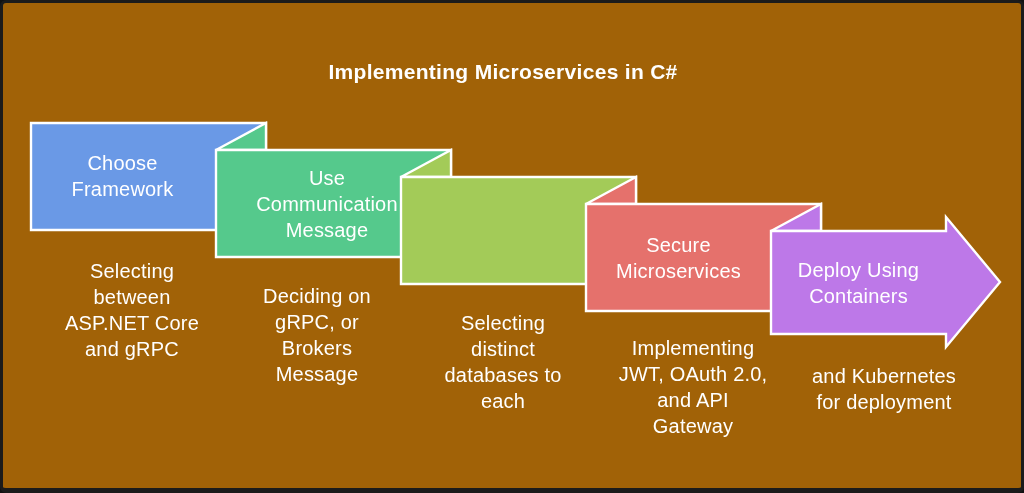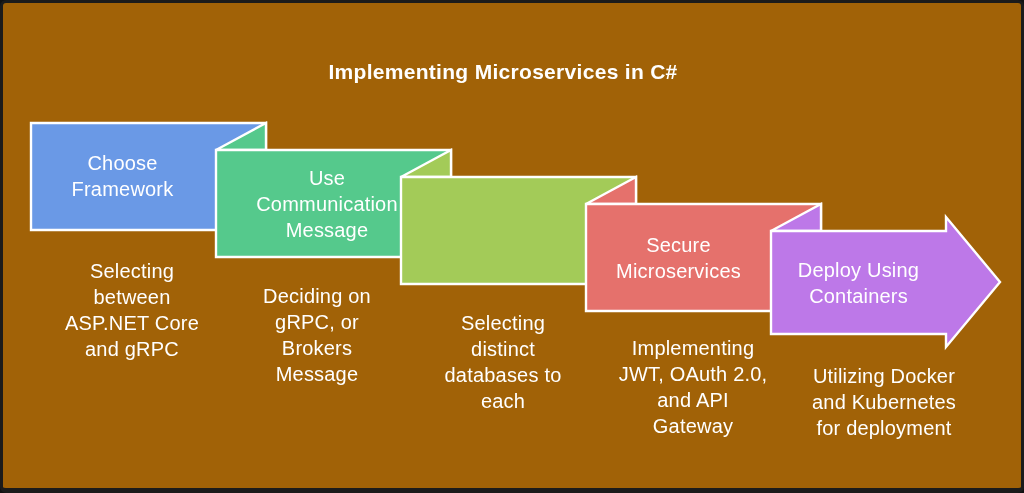--- a/index.html
+++ b/index.html
@@ -102,18 +102,17 @@
     <div>databases to</div>
     <div>each</div>
   </div>
   <div class="desc" style="left:600px;top:332px;width:180px">
     <div>Implementing</div>
     <div>JWT, OAuth 2.0,</div>
     <div>and API</div>
     <div>Gateway</div>
   </div>
   <div class="desc" style="left:786px;top:360px;width:190px">
-    <div>Utilizing Docker</div>
     <div>and Kubernetes</div>
     <div>for deployment</div>
   </div>
 
 </div>
 
 </body></html>

